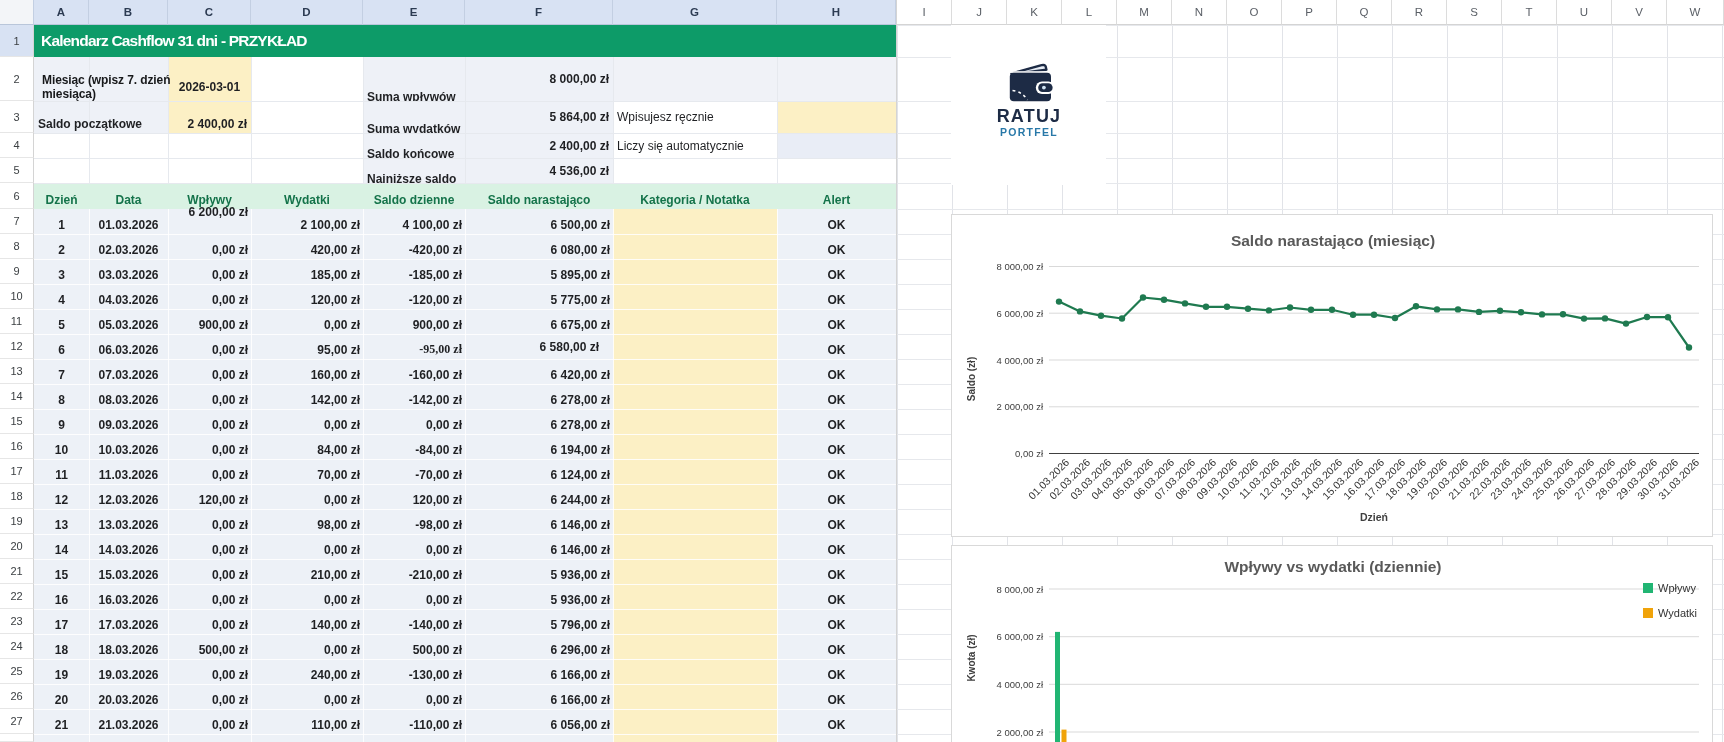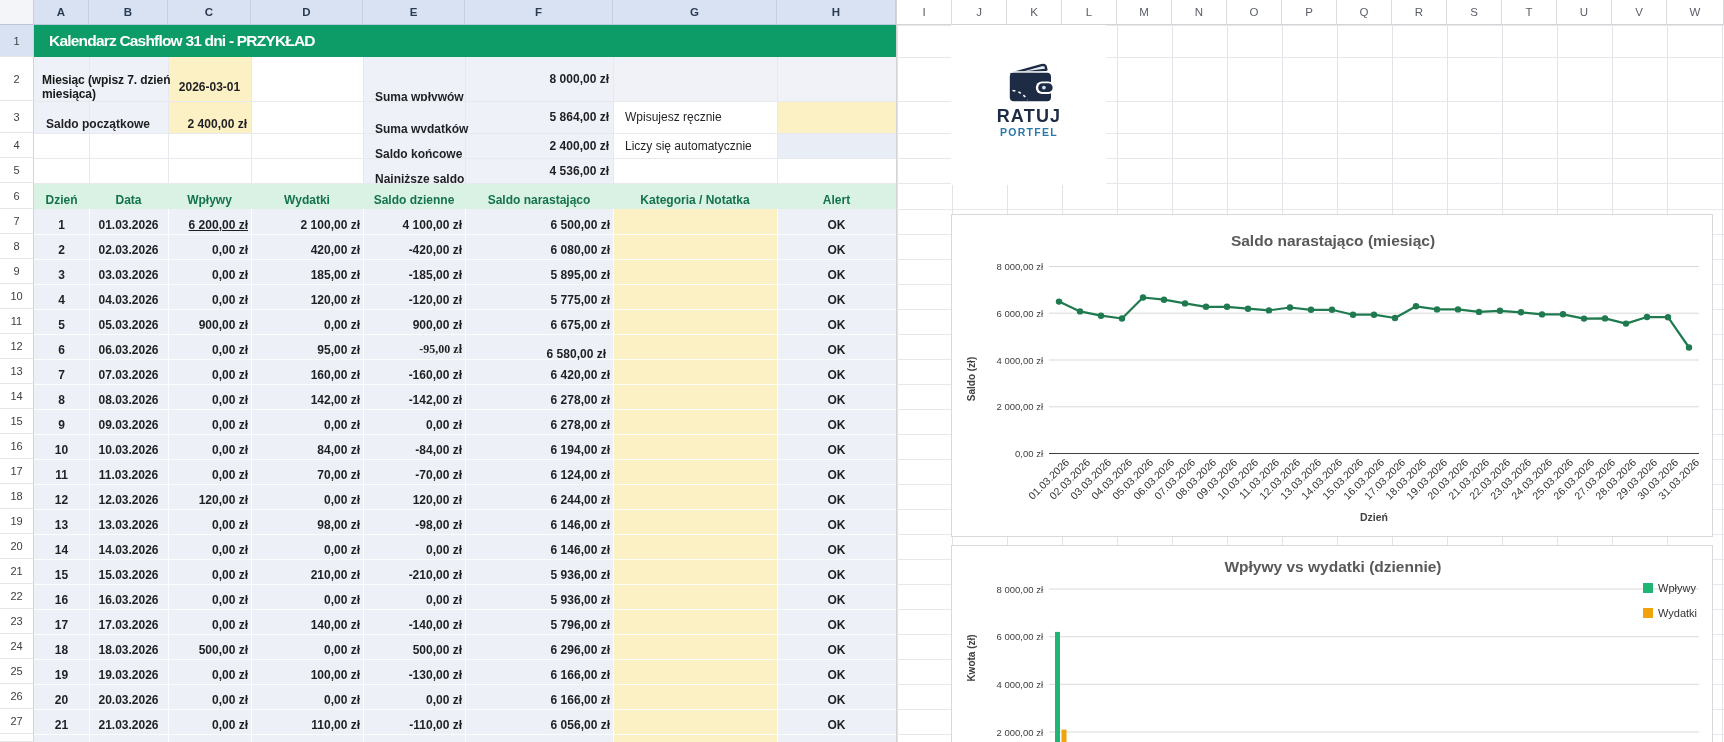--- a/index.html
+++ b/index.html
@@ -2,21 +2,21 @@
 <html><head><meta charset="utf-8"><style>
 html,body{margin:0;padding:0;}
 #page{position:relative;width:1724px;height:742px;background:#ffffff;overflow:hidden;
  font-family:"Liberation Sans",sans-serif;-webkit-font-smoothing:antialiased;}
 .abs{position:absolute;box-sizing:border-box;}
 .cell{position:absolute;box-sizing:border-box;display:flex;align-items:center;overflow:hidden;white-space:nowrap;font-size:12px;color:#1f2023;}
 .vb{align-items:flex-end;}
 .dv{align-items:flex-end;padding-bottom:2.5px;}
 .vb>span{display:inline-block;transform:translateY(2.5px);}
 .r{justify-content:flex-end;padding-right:4px;}
-.l{justify-content:flex-start;padding-left:4px;margin-left:8px;}
+.l{justify-content:flex-start;padding-left:4px;}
 .c{justify-content:center;}
 .b{font-weight:bold;}
 .hdr{position:absolute;box-sizing:border-box;display:flex;align-items:center;justify-content:center;
  font-size:11.5px;color:#2c3b52;font-weight:bold;background:#d8e2f3;border-right:1px solid #c3cfe2;border-bottom:1px solid #b9c6da;}
 .hdrw{background:#ffffff;color:#5a5f66;font-weight:normal;border-right:1px solid #dcdcdc;border-bottom:1px solid #d4d4d4;}
 .rn{position:absolute;box-sizing:border-box;display:flex;align-items:center;justify-content:center;
  font-size:11px;color:#3c4043;background:#ffffff;border-right:1px solid #d4d4d4;border-bottom:1px solid #e6e6e6;}
 .wl{position:absolute;background:rgba(255,255,255,0.85);}
 </style></head><body>
 <div id="page">
@@ -192,21 +192,21 @@
 <div class="cell c b dv" style="left:34px;top:183px;width:55px;height:26px;color:#14734a;">Dzień</div>
 <div class="cell c b dv" style="left:89px;top:183px;width:79px;height:26px;color:#14734a;">Data</div>
 <div class="cell c b dv" style="left:168px;top:183px;width:83px;height:26px;color:#14734a;">Wpływy</div>
 <div class="cell c b dv" style="left:251px;top:183px;width:112px;height:26px;color:#14734a;">Wydatki</div>
 <div class="cell c b dv" style="left:363px;top:183px;width:102px;height:26px;color:#14734a;">Saldo dzienne</div>
 <div class="cell c b dv" style="left:465px;top:183px;width:148px;height:26px;color:#14734a;">Saldo narastająco</div>
 <div class="cell c b dv" style="left:613px;top:183px;width:164px;height:26px;color:#14734a;">Kategoria / Notatka</div>
 <div class="cell c b dv" style="left:777px;top:183px;width:119px;height:26px;color:#14734a;">Alert</div>
 <div class="cell c b dv" style="left:34px;top:209px;width:55px;height:25px;">1</div>
 <div class="cell c b dv" style="left:89px;top:209px;width:79px;height:25px;">01.03.2026</div>
-<div class="cell r b dv" style="left:168px;top:209px;width:83px;height:25px;padding-right:3px;text-decoration:underline;">6 200,00 zł</div>
+<div class="cell r b dv" style="left:168px;top:196px;width:83px;height:25px;padding-right:3px;">6 200,00 zł</div>
 <div class="cell r b dv" style="left:251px;top:209px;width:112px;height:25px;padding-right:3px;">2 100,00 zł</div>
 <div class="cell r b dv" style="left:363px;top:209px;width:102px;height:25px;padding-right:3px;">4 100,00 zł</div>
 <div class="cell r b dv" style="left:465px;top:209px;width:148px;height:25px;padding-right:3px;">6 500,00 zł</div>
 <div class="cell c b dv" style="left:777px;top:209px;width:119px;height:25px;">OK</div>
 <div class="cell c b dv" style="left:34px;top:234px;width:55px;height:25px;">2</div>
 <div class="cell c b dv" style="left:89px;top:234px;width:79px;height:25px;">02.03.2026</div>
 <div class="cell r b dv" style="left:168px;top:234px;width:83px;height:25px;padding-right:3px;">0,00 zł</div>
 <div class="cell r b dv" style="left:251px;top:234px;width:112px;height:25px;padding-right:3px;">420,00 zł</div>
 <div class="cell r b dv" style="left:363px;top:234px;width:102px;height:25px;padding-right:3px;">-420,00 zł</div>
 <div class="cell r b dv" style="left:465px;top:234px;width:148px;height:25px;padding-right:3px;">6 080,00 zł</div>
@@ -230,21 +230,21 @@
 <div class="cell r b dv" style="left:168px;top:309px;width:83px;height:25px;padding-right:3px;">900,00 zł</div>
 <div class="cell r b dv" style="left:251px;top:309px;width:112px;height:25px;padding-right:3px;">0,00 zł</div>
 <div class="cell r b dv" style="left:363px;top:309px;width:102px;height:25px;padding-right:3px;">900,00 zł</div>
 <div class="cell r b dv" style="left:465px;top:309px;width:148px;height:25px;padding-right:3px;">6 675,00 zł</div>
 <div class="cell c b dv" style="left:777px;top:309px;width:119px;height:25px;">OK</div>
 <div class="cell c b dv" style="left:34px;top:334px;width:55px;height:25px;">6</div>
 <div class="cell c b dv" style="left:89px;top:334px;width:79px;height:25px;">06.03.2026</div>
 <div class="cell r b dv" style="left:168px;top:334px;width:83px;height:25px;padding-right:3px;">0,00 zł</div>
 <div class="cell r b dv" style="left:251px;top:334px;width:112px;height:25px;padding-right:3px;">95,00 zł</div>
 <div class="cell r b dv" style="left:363px;top:334px;width:102px;height:25px;padding-right:3px;font-family:Liberation Serif, serif;">-95,00 zł</div>
-<div class="cell r b dv" style="left:465px;top:338px;width:148px;height:25px;padding-right:7px;">6 580,00 zł</div>
+<div class="cell r b dv" style="left:465px;top:331px;width:148px;height:25px;padding-right:14px;">6 580,00 zł</div>
 <div class="cell c b dv" style="left:777px;top:334px;width:119px;height:25px;">OK</div>
 <div class="cell c b dv" style="left:34px;top:359px;width:55px;height:25px;">7</div>
 <div class="cell c b dv" style="left:89px;top:359px;width:79px;height:25px;">07.03.2026</div>
 <div class="cell r b dv" style="left:168px;top:359px;width:83px;height:25px;padding-right:3px;">0,00 zł</div>
 <div class="cell r b dv" style="left:251px;top:359px;width:112px;height:25px;padding-right:3px;">160,00 zł</div>
 <div class="cell r b dv" style="left:363px;top:359px;width:102px;height:25px;padding-right:3px;">-160,00 zł</div>
 <div class="cell r b dv" style="left:465px;top:359px;width:148px;height:25px;padding-right:3px;">6 420,00 zł</div>
 <div class="cell c b dv" style="left:777px;top:359px;width:119px;height:25px;">OK</div>
 <div class="cell c b dv" style="left:34px;top:384px;width:55px;height:25px;">8</div>
 <div class="cell c b dv" style="left:89px;top:384px;width:79px;height:25px;">08.03.2026</div>
@@ -319,21 +319,21 @@
 <div class="cell c b dv" style="left:34px;top:634px;width:55px;height:25px;">18</div>
 <div class="cell c b dv" style="left:89px;top:634px;width:79px;height:25px;">18.03.2026</div>
 <div class="cell r b dv" style="left:168px;top:634px;width:83px;height:25px;padding-right:3px;">500,00 zł</div>
 <div class="cell r b dv" style="left:251px;top:634px;width:112px;height:25px;padding-right:3px;">0,00 zł</div>
 <div class="cell r b dv" style="left:363px;top:634px;width:102px;height:25px;padding-right:3px;">500,00 zł</div>
 <div class="cell r b dv" style="left:465px;top:634px;width:148px;height:25px;padding-right:3px;">6 296,00 zł</div>
 <div class="cell c b dv" style="left:777px;top:634px;width:119px;height:25px;">OK</div>
 <div class="cell c b dv" style="left:34px;top:659px;width:55px;height:25px;">19</div>
 <div class="cell c b dv" style="left:89px;top:659px;width:79px;height:25px;">19.03.2026</div>
 <div class="cell r b dv" style="left:168px;top:659px;width:83px;height:25px;padding-right:3px;">0,00 zł</div>
-<div class="cell r b dv" style="left:251px;top:659px;width:112px;height:25px;padding-right:3px;">100,00 zł</div>
+<div class="cell r b dv" style="left:251px;top:659px;width:112px;height:25px;padding-right:3px;">240,00 zł</div>
 <div class="cell r b dv" style="left:363px;top:659px;width:102px;height:25px;padding-right:3px;">-130,00 zł</div>
 <div class="cell r b dv" style="left:465px;top:659px;width:148px;height:25px;padding-right:3px;">6 166,00 zł</div>
 <div class="cell c b dv" style="left:777px;top:659px;width:119px;height:25px;">OK</div>
 <div class="cell c b dv" style="left:34px;top:684px;width:55px;height:25px;">20</div>
 <div class="cell c b dv" style="left:89px;top:684px;width:79px;height:25px;">20.03.2026</div>
 <div class="cell r b dv" style="left:168px;top:684px;width:83px;height:25px;padding-right:3px;">0,00 zł</div>
 <div class="cell r b dv" style="left:251px;top:684px;width:112px;height:25px;padding-right:3px;">0,00 zł</div>
 <div class="cell r b dv" style="left:363px;top:684px;width:102px;height:25px;padding-right:3px;">0,00 zł</div>
 <div class="cell r b dv" style="left:465px;top:684px;width:148px;height:25px;padding-right:3px;">6 166,00 zł</div>
 <div class="cell c b dv" style="left:777px;top:684px;width:119px;height:25px;">OK</div>

